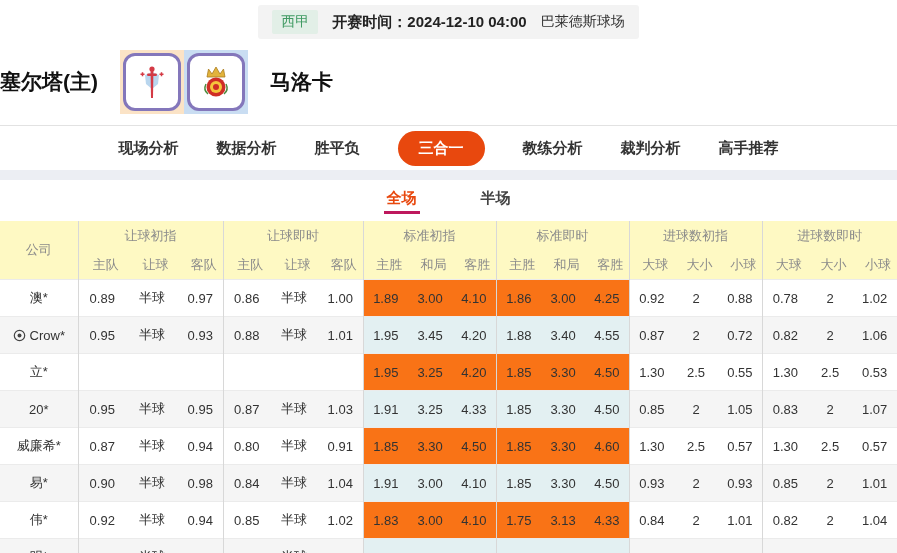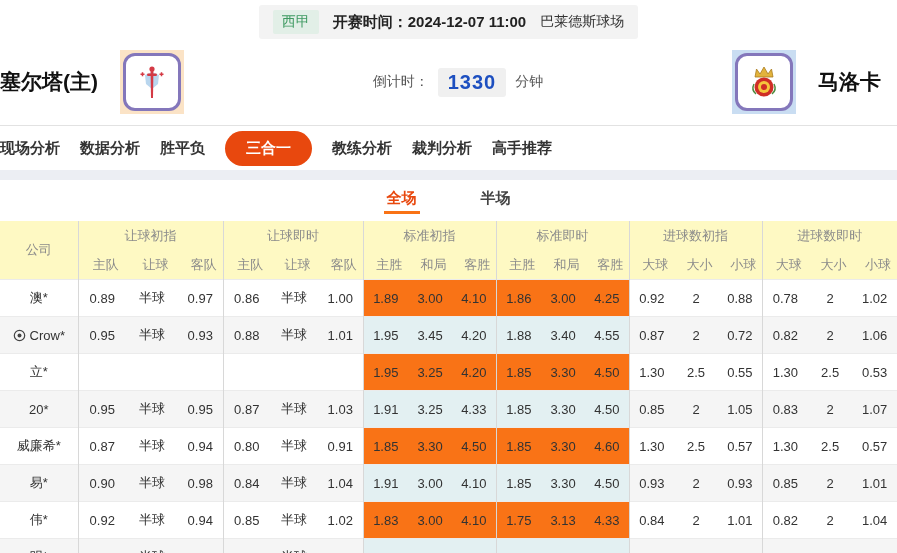--- a/index.html
+++ b/index.html
@@ -9,38 +9,38 @@
     -webkit-font-smoothing:antialiased;
   }
   .shift{}
   
   .top-bar{display:flex;justify-content:center;padding-top:5px;}
   .top-bar-inner{display:flex;align-items:center;gap:14px;background:#f3f3f3;padding:5px 14px;border-radius:3px;}
   .league-badge{background:#e2efe7;color:#3f9a62;font-size:14px;padding:3px 9px;border-radius:2px;}
   .kickoff{font-size:15px;font-weight:bold;color:#222;white-space:nowrap;}
   .venue{font-size:14px;color:#333;white-space:nowrap;}
   
-  .teams-row{display:flex;align-items:center;height:86px;padding-right:16px;text-align:right;}
+  .teams-row{display:flex;align-items:center;height:86px;text-align:right;}
   .team-name{font-size:21px;font-weight:bold;color:#111;white-space:nowrap;}
   .logo-box{width:64px;height:64px;display:flex;align-items:center;justify-content:center;flex:none;}
   .logo-box.home{background:#fbe3c6;margin-left:22px;}
   .logo-box.away{background:#c9ddf2;margin-right:22px;}
   .logo-inner{width:52px;height:52px;background:#fff;border:3px solid #8477bb;border-radius:12px;display:flex;align-items:center;justify-content:center;}
   .countdown{flex:1;display:flex;align-items:center;justify-content:center;gap:9px;font-size:14px;color:#555;}
   .countdown-value{font-size:20px;font-weight:bold;color:#1d4fc0;background:#f0f0f0;padding:3px 10px;border-radius:3px;letter-spacing:1px;}
   .divider{border-top:1px solid #e2e2e2;}
   
-  .nav-tabs{display:flex;align-items:center;gap:20px;height:44px;}
+  .nav-tabs{display:flex;align-items:center;justify-content:center;gap:38px;height:44px;}
   .nav-tab{font-size:15px;font-weight:bold;color:#333;cursor:pointer;white-space:nowrap;}
   .nav-tab.active{background:#e8480e;color:#fff;padding:8px 21px;border-radius:999px;}
   .band{height:10px;background:#eceef3;}
   
   .sub-tabs{display:flex;justify-content:center;gap:58px;padding-top:9px;height:25px;}
   .sub-tab{font-size:15px;font-weight:bold;color:#444;cursor:pointer;padding:0 3px 5px;}
-  .sub-tab.active{color:#e8480e;border-bottom:3px solid #f97316;text-align:center;}
+  .sub-tab.active{color:#e8480e;border-bottom:3px solid #be185d;text-align:center;}
   
   table.odds{width:897px;border-collapse:collapse;table-layout:fixed;font-size:13px;margin-top:7px;}
   table.odds thead th{background:#fef9c3;color:#8b8b8b;font-weight:normal;font-size:13px;text-align:center;}
   table.odds thead tr.group th{height:28px;}
   table.odds thead tr.cols th{height:26px;padding-left:8px;}
   table.odds tbody td{height:34px;text-align:center;color:#333;border-top:1px solid #ebebeb;white-space:nowrap;overflow:hidden;}
   table.odds tbody tr:last-child td{border-bottom:1px solid #ebebeb;}
   table.odds tbody tr.even td{background:#f5f5f5;}
   table.odds td.tint{background:#f97316;}
   table.odds tr.even td.tint{background:#e3f0f2;}
@@ -49,42 +49,37 @@
   td.company{color:#333;}
   td.company svg{vertical-align:-2px;margin-right:4px;}
 </style>
 </head>
 <body>
 
 <div class="shift">
   <div class="top-bar">
     <div class="top-bar-inner">
       <span class="league-badge">西甲</span>
-      <span class="kickoff"><span>开赛时间：</span><span>2024-12-07 11:00</span></span>
+      <span class="kickoff"><span>开赛时间：</span><span>2024-12-10 04:00</span></span>
       <span class="venue">巴莱德斯球场</span>
     </div>
   </div>
   <div class="teams-row">
     <span class="team-name">塞尔塔(主)</span>
     <div class="logo-box home">
       <div class="logo-inner">
         <svg width="40" height="40" viewBox="0 0 40 40">
           <path d="M20 10 L27 13 L26 22 L20 27 L14 22 L13 13 Z" fill="#b9d6ee"></path>
           <circle cx="20" cy="7" r="2.6" fill="#d43a45"></circle>
           <path d="M18.6 9 L21.4 9 L21 36 L19 36 Z" fill="#d43a45"></path>
           <rect x="15" y="11.5" width="10" height="2.6" rx="1.3" fill="#d43a45"></rect>
           <path d="M8.5 12.3 h4 M10.5 10.3 v4" stroke="#d43a45" stroke-width="1.5"></path>
           <path d="M27.5 12.3 h4 M29.5 10.3 v4" stroke="#d43a45" stroke-width="1.5"></path>
         </svg>
       </div>
-    </div>
-    <div class="countdown">
-      <span>倒计时：</span>
-      <span class="countdown-value">1330</span>
-      <span>分钟</span>
     </div>
     <div class="logo-box away">
       <div class="logo-inner">
         <svg width="40" height="40" viewBox="0 0 40 40">
           <path d="M11 15 L12.5 7 L16 12 L20 5 L24 12 L27.5 7 L29 15 Z" fill="#e2b33c" stroke="#a97c1f" stroke-width="0.8"></path>
           <path d="M10 22 q-3 6 2 10" stroke="#4d8a3d" stroke-width="1.5" fill="none"></path>
           <path d="M30 22 q3 6 -2 10" stroke="#4d8a3d" stroke-width="1.5" fill="none"></path>
           <circle cx="20" cy="25" r="9.5" fill="#cf2e26"></circle>
           <circle cx="20" cy="25" r="6" fill="#f5c63c"></circle>
           <circle cx="20" cy="25" r="3" fill="#cf2e26"></circle>

